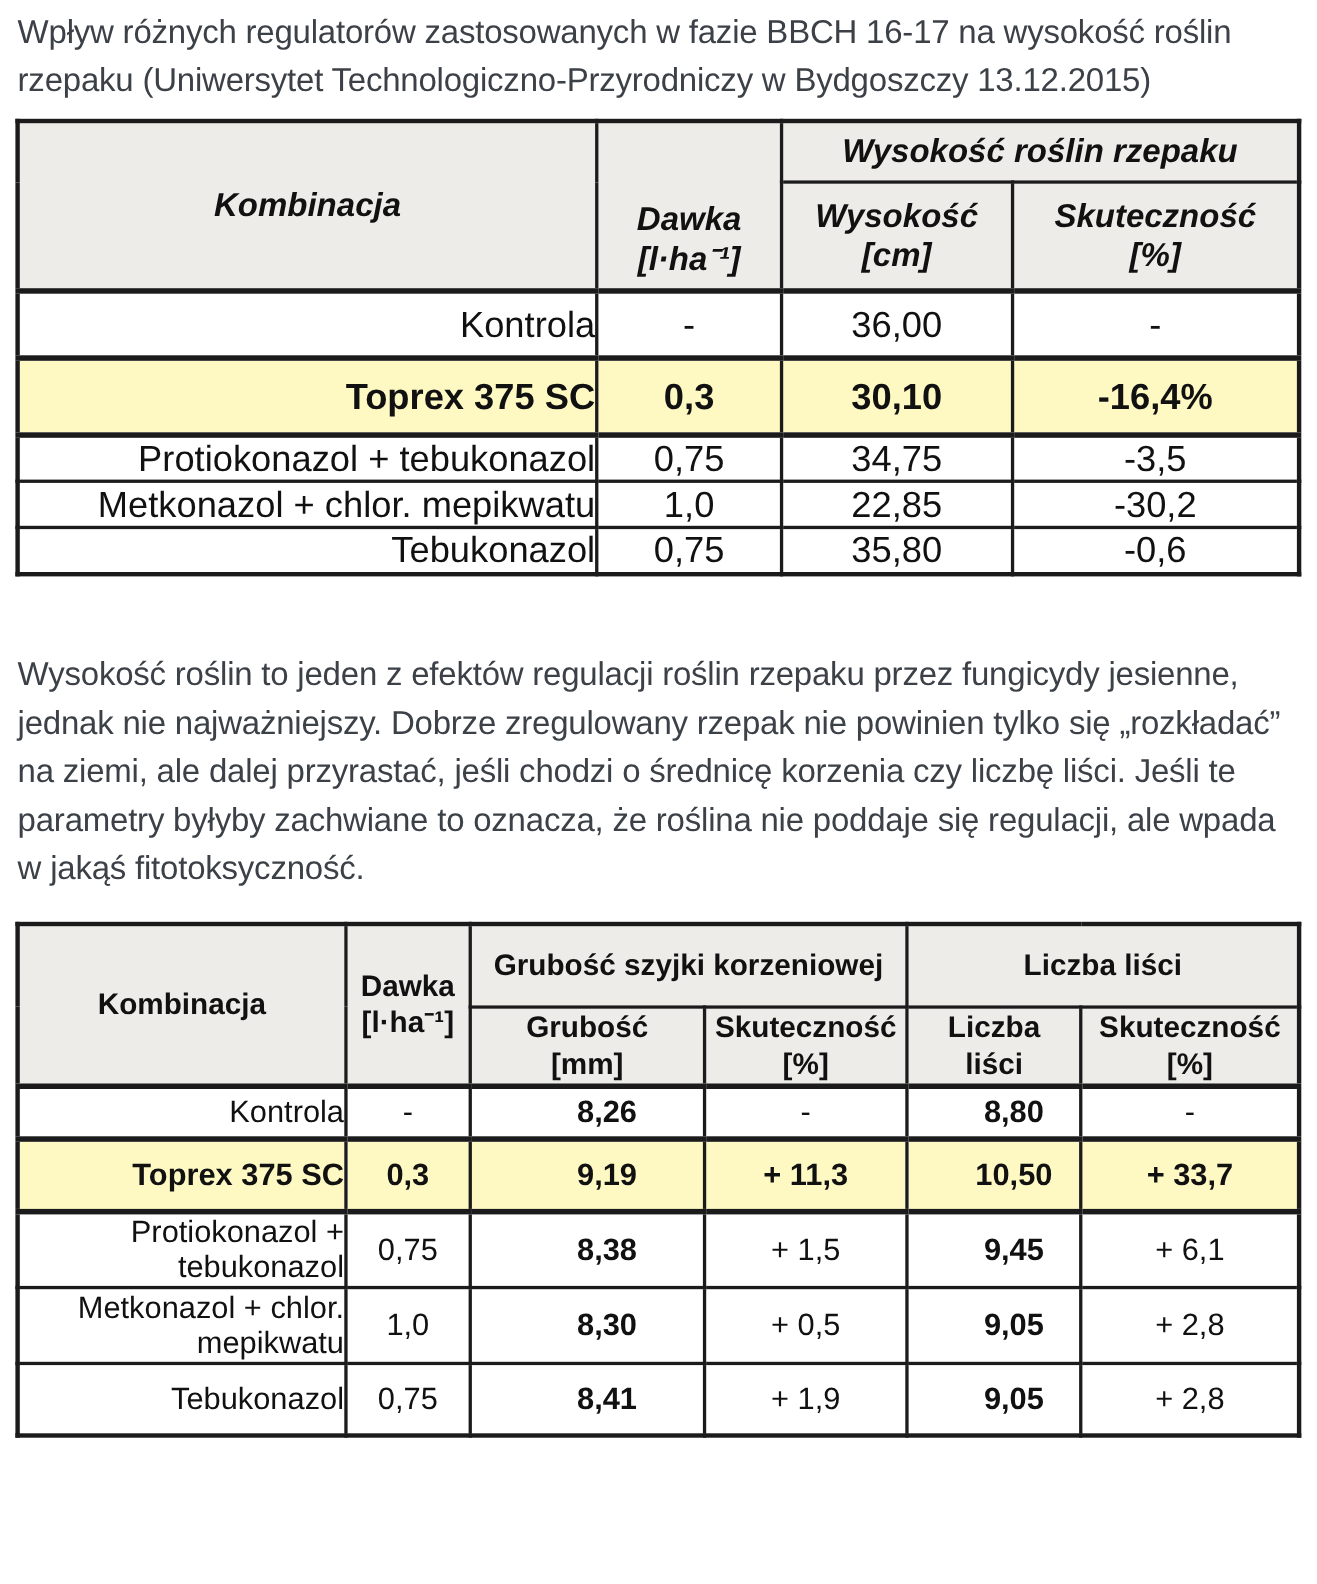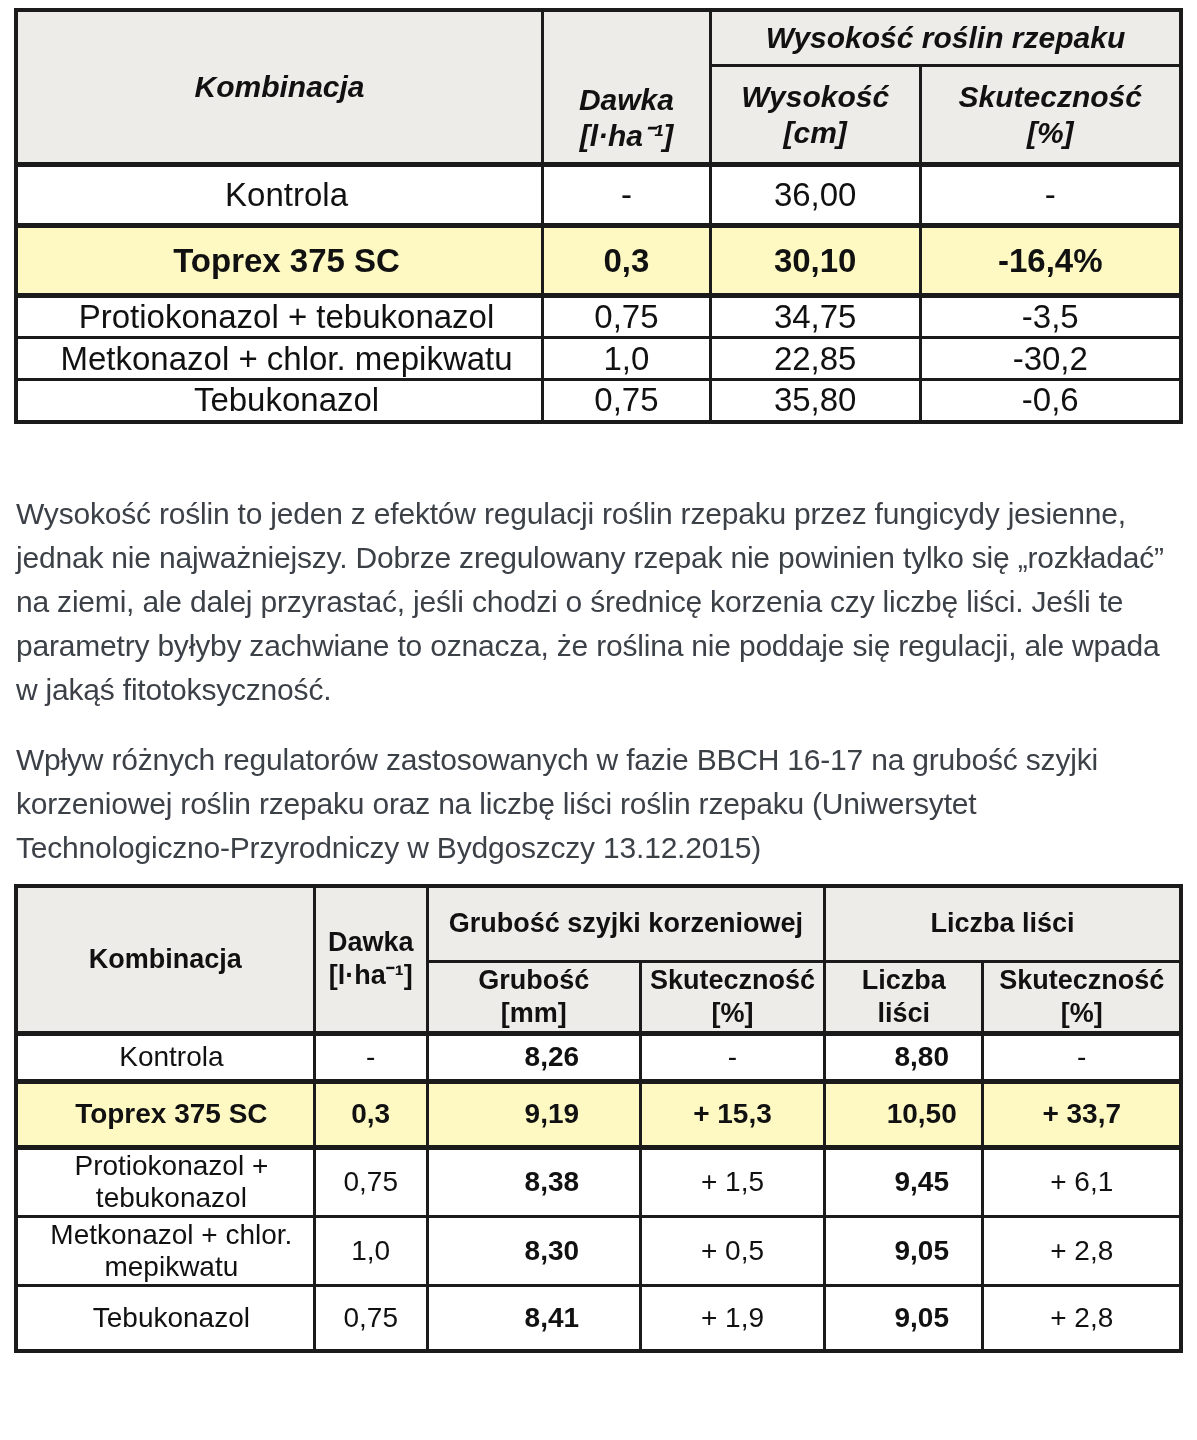--- a/index.html
+++ b/index.html
@@ -46,21 +46,21 @@
     border: 4px solid #1b1b1b;
   }
   table.datatable thead th {
     background: #edece9;
     font-weight: bold;
     white-space: pre-line;
   }
   table.datatable .thick-bottom { border-bottom-width: 5px; }
   table.datatable tr.rule-bottom td { border-bottom-width: 5px; }
   table.datatable td.label {
-    text-align: center;
+    text-align: right;
   }
   tr.highlight td {
     background: #fef9c3;
     font-weight: bold;
   }
 
   
   #table1 { margin-bottom: 68px; }
   #table1 thead th { font-size: 30px; line-height: 36px; font-style: italic; }
   #table1 tbody td { font-size: 33px; }
@@ -83,20 +83,21 @@
   #table2 .r3 { height: 69px; }
   #table2 .r4 { height: 69px; }
   #table2 .r5 { height: 66px; }
   #table2 td.strong { font-weight: bold; padding-left: 36px; }
 </style>
 </head>
 <body>
 
 <div class="page">
 
+  <p class="bodytext title-1">Wpływ różnych regulatorów zastosowanych w fazie BBCH 16-17 na wysokość roślin rzepaku (Uniwersytet Technologiczno-Przyrodniczy w Bydgoszczy 13.12.2015)</p>
 
   <table class="datatable" id="table1">
     <colgroup>
       <col style="width:45.2%">
         <col style="width:14.4%">
         <col style="width:18.0%">
         <col style="width:22.4%">
     </colgroup>
     <thead>
       <tr class="grp-row">
@@ -141,21 +142,20 @@
         <td class="label">Tebukonazol</td>
         <td>0,75</td>
         <td>35,80</td>
         <td>-0,6</td>
       </tr>
     </tbody>
   </table>
 
   <p class="bodytext mid-par">Wysokość roślin to jeden z efektów regulacji roślin rzepaku przez fungicydy jesienne, jednak nie najważniejszy. Dobrze zregulowany rzepak nie powinien tylko się „rozkładać” na ziemi, ale dalej przyrastać, jeśli chodzi o średnicę korzenia czy liczbę liści. Jeśli te parametry byłyby zachwiane to oznacza, że roślina nie poddaje się regulacji, ale wpada w jakąś fitotoksyczność.</p>
 
-  <p class="bodytext title-2">Wpływ różnych regulatorów zastosowanych w fazie BBCH 16-17 na grubość szyjki korzeniowej roślin rzepaku oraz na liczbę liści roślin rzepaku (Uniwersytet Technologiczno-Przyrodniczy w Bydgoszczy 13.12.2015)</p>
 
   <table class="datatable" id="table2">
     <colgroup>
       <col style="width:25.6%">
         <col style="width:9.7%">
         <col style="width:18.3%">
         <col style="width:15.8%">
         <col style="width:13.6%">
         <col style="width:17.0%">
     </colgroup>
@@ -184,21 +184,21 @@
         <td>-</td>
         <td class="strong">8,26</td>
         <td>-</td>
         <td class="strong">8,80</td>
         <td>-</td>
       </tr>
       <tr class="r2 highlight rule-bottom">
         <td class="label">Toprex 375 SC</td>
         <td>0,3</td>
         <td class="strong">9,19</td>
-        <td>+ 15,3</td>
+        <td>+ 11,3</td>
         <td class="strong">10,50</td>
         <td>+ 33,7</td>
       </tr>
       <tr class="r3">
         <td class="label">Protiokonazol + tebukonazol</td>
         <td>0,75</td>
         <td class="strong">8,38</td>
         <td>+ 1,5</td>
         <td class="strong">9,45</td>
         <td>+ 6,1</td>

